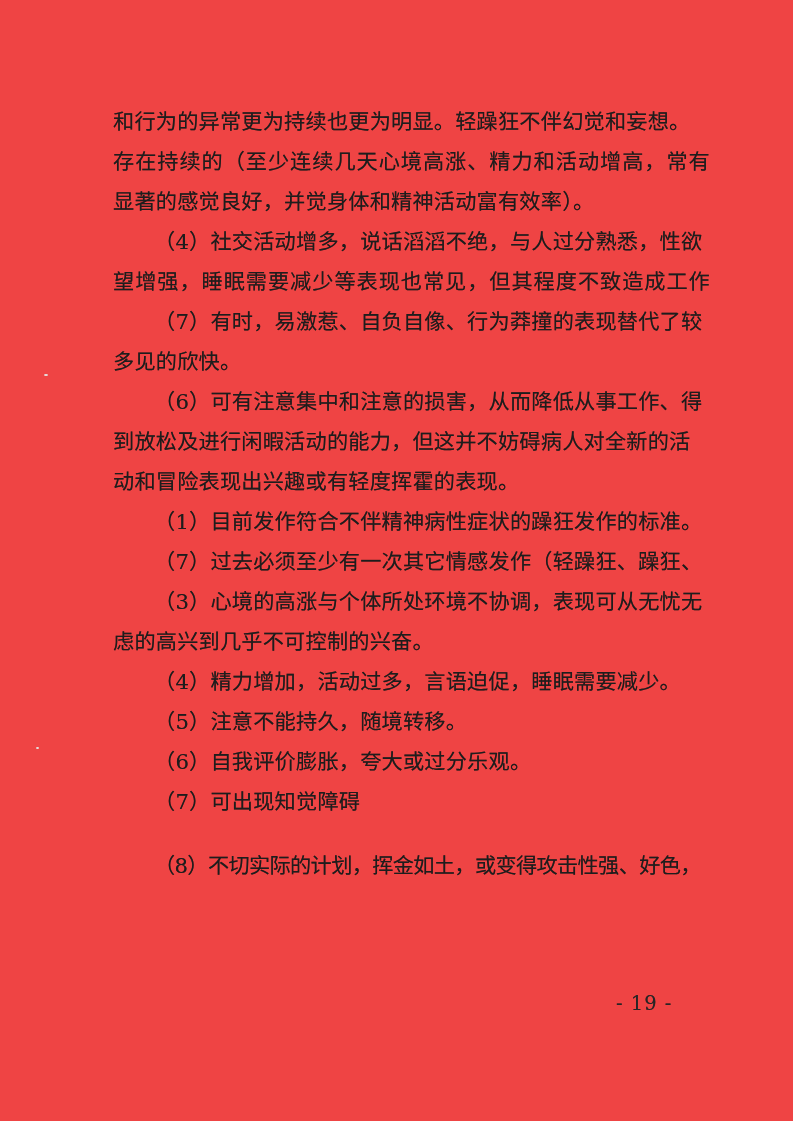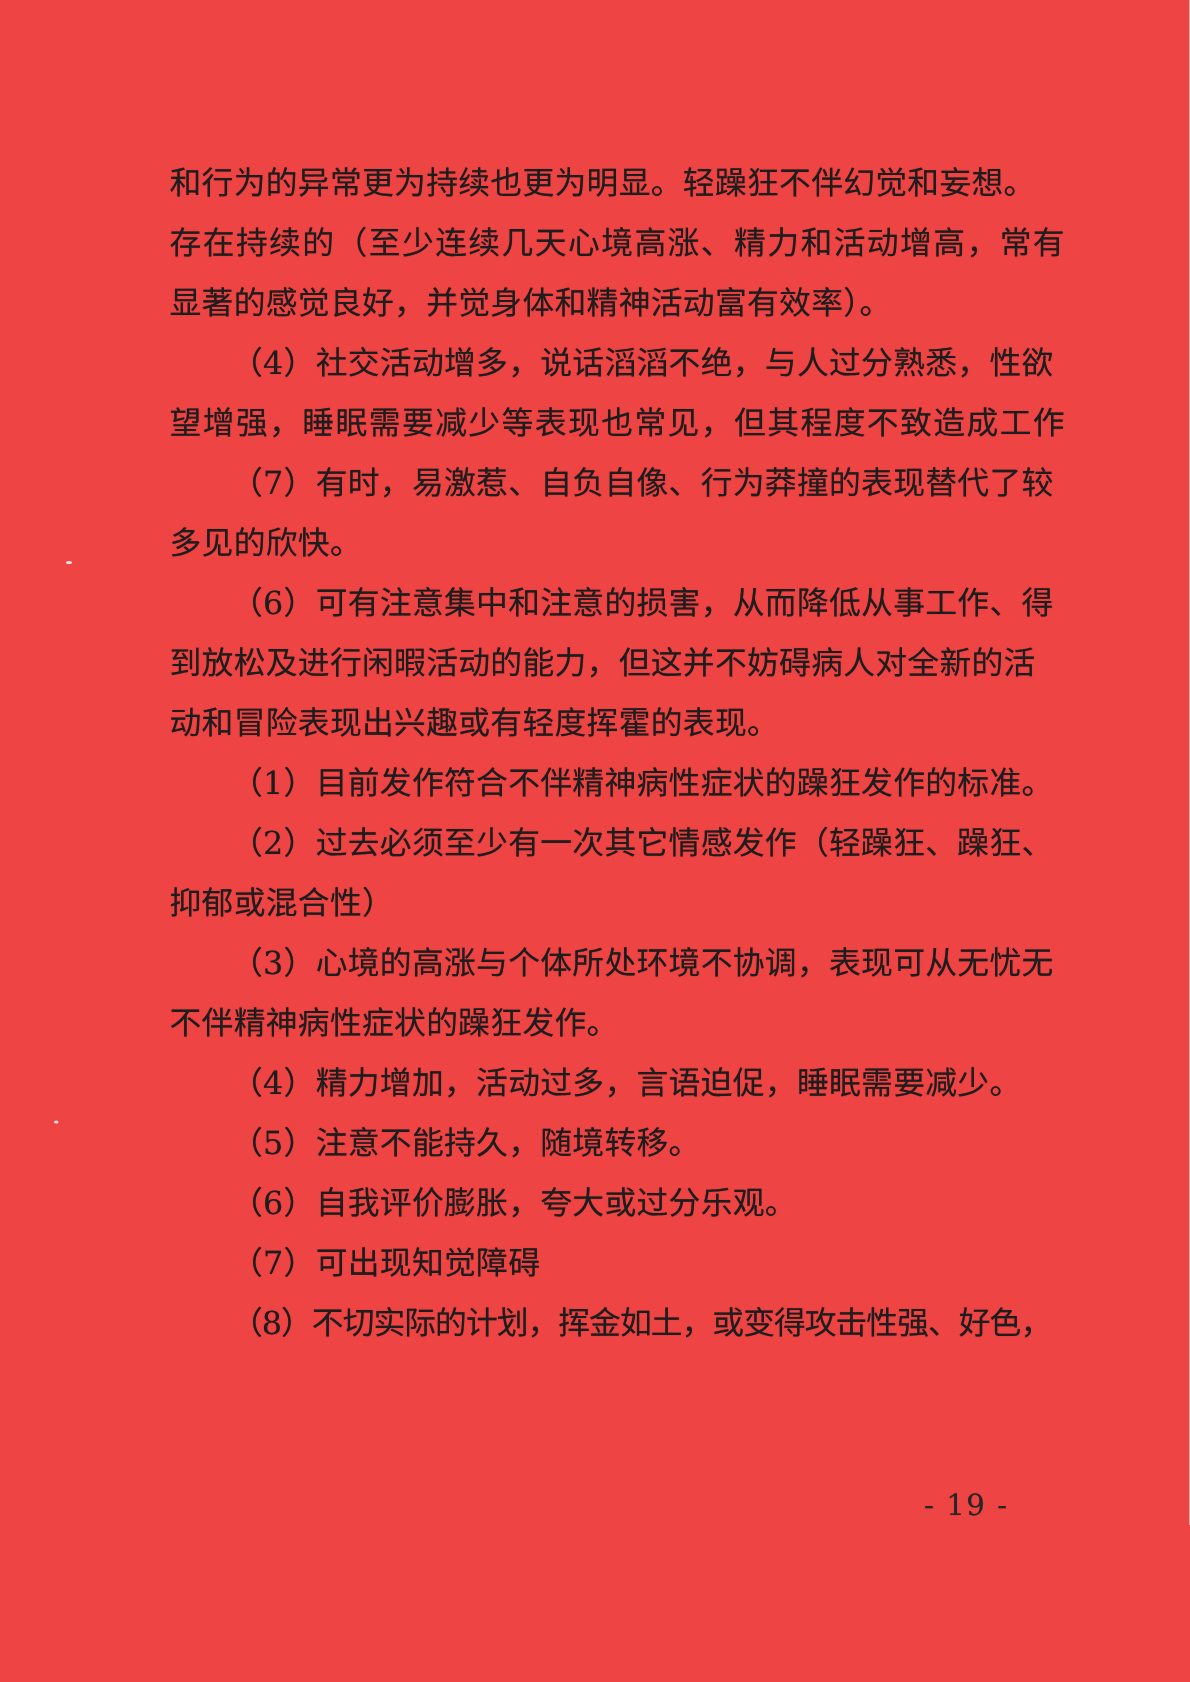--- a/index.html
+++ b/index.html
@@ -28,21 +28,21 @@
     letter-spacing: 0.2px;
     color: #1d1d1d;
     white-space: nowrap;
     text-shadow: 0 0 0.5px rgba(20,20,20,0.55);
   }
   
   .ind { text-indent: 41px; }
   
   .st { letter-spacing: 0.95px; }
   
-  .cp { letter-spacing: -0.65px; }
+  .cp { letter-spacing: -0.65px; margin-top: 24px; }
   .page-number {
     position: absolute;
     left: 616px;
     top: 992px;
     font-size: 19.5px;
     letter-spacing: 1px;
     color: #262626;
     text-shadow: 0 0 0.5px rgba(20,20,20,0.5);
   }
   .speck {
@@ -81,27 +81,26 @@
       <div class="line">到放松及进行闲暇活动的能力，但这并不妨碍病人对全新的活</div>
       <div class="line">动和冒险表现出兴趣或有轻度挥霍的表现。</div>
     </div>
 
 
     <div>
       <div class="line ind">（1）目前发作符合不伴精神病性症状的躁狂发作的标准。</div>
     </div>
 
     <div>
-      <div class="line ind">（2）过去必须至少有一次其它情感发作（轻躁狂、躁狂、</div>
-      <div class="line">抑郁或混合性）</div>
+      <div class="line ind">（7）过去必须至少有一次其它情感发作（轻躁狂、躁狂、</div>
     </div>
 
     <div>
       <div class="line ind">（3）心境的高涨与个体所处环境不协调，表现可从无忧无</div>
-      <div class="line">不伴精神病性症状的躁狂发作。</div>
+      <div class="line">虑的高兴到几乎不可控制的兴奋。</div>
     </div>
 
     <div>
       <div class="line ind">（4）精力增加，活动过多，言语迫促，睡眠需要减少。</div>
     </div>
 
     <div>
       <div class="line ind">（5）注意不能持久，随境转移。</div>
     </div>
 

